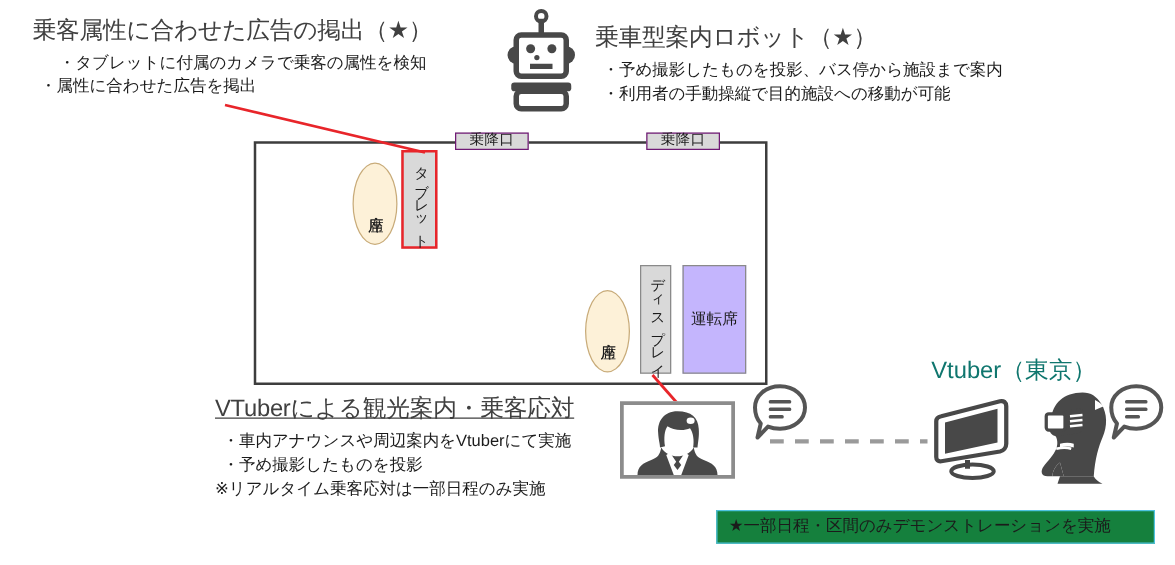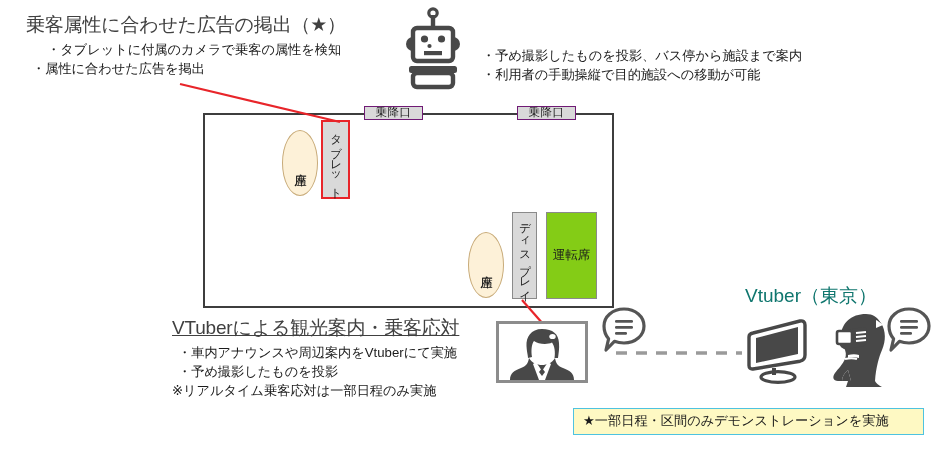--- a/index.html
+++ b/index.html
@@ -94,21 +94,21 @@
     writing-mode: vertical-rl;
     text-orientation: upright;
     font-size: 11.5px;
     line-height: 1;
     color: #1b1b1b;
     letter-spacing: 0.5px;
   }
   #tablet-box { border: 2.2px solid #e8252a; }
   #display-box { border: 1.3px solid #8a8a8a; }
   #driver-seat-box {
-    background: #84cc16;
+    background: #c4b5fd;
     border: 1.3px solid #8a8a8a;
     box-sizing: border-box;
     display: flex;
     align-items: center;
     justify-content: center;
   }
   #driver-seat-box span {
     font-size: 12.5px;
     color: #1b1b1b;
     white-space: nowrap;
@@ -117,21 +117,21 @@
   
   #avatar-frame {
     border: 3px solid #8c8c8c;
     background: #ffffff;
     box-sizing: border-box;
   }
 
   
   #note-box {
     border: 1.6px solid #4ec3e0;
-    background: #fef9c3;
+    background: #15803d;
     box-sizing: border-box;
     display: flex;
     align-items: center;
     padding-left: 9px;
   }
 
   svg { display: block; overflow: visible; }
 </style>
 </head>
 <body>
@@ -152,20 +152,21 @@
       <circle cx="28.5" cy="33" r="3.6" fill="#484848"></circle>
       <circle cx="45.5" cy="33" r="3.6" fill="#484848"></circle>
       <circle cx="33.5" cy="40" r="2.1" fill="#484848"></circle>
       <rect x="28" y="45" width="18" height="4.2" fill="#484848"></rect>
       <path d="M17 31 A6.5 6.5 0 0 0 17 45 Z" fill="#484848"></path>
       <path d="M57 31 A6.5 6.5 0 0 1 57 45 Z" fill="#484848"></path>
       <rect x="13" y="60" width="48" height="7" rx="2.5" ry="2.5" fill="#484848"></rect>
       <rect x="17" y="67" width="40" height="14" rx="4" ry="4" fill="none" stroke="#484848" stroke-width="4.4"></rect>
     </svg>
   </div>
+  <div class="abs hd" style="left:476px; top:20px;">乗車型案内ロボット（★）</div>
   <div class="abs bl" style="left:482px; top:47px;">・予め撮影したものを投影、バス停から施設まで案内</div>
   <div class="abs bl" style="left:482px; top:66px;">・利用者の手動操縦で目的施設への移動が可能</div>
 
   <div class="abs" id="bus-outline" style="left:203px; top:113px; width:411px; height:195px;"></div>
 
   <div class="abs door" style="left:364px; top:106px; width:59px; height:14px;">
     <span>乗降口</span>
   </div>
   <div class="abs door" style="left:517px; top:106px; width:59px; height:14px;">
     <span>乗降口</span>

